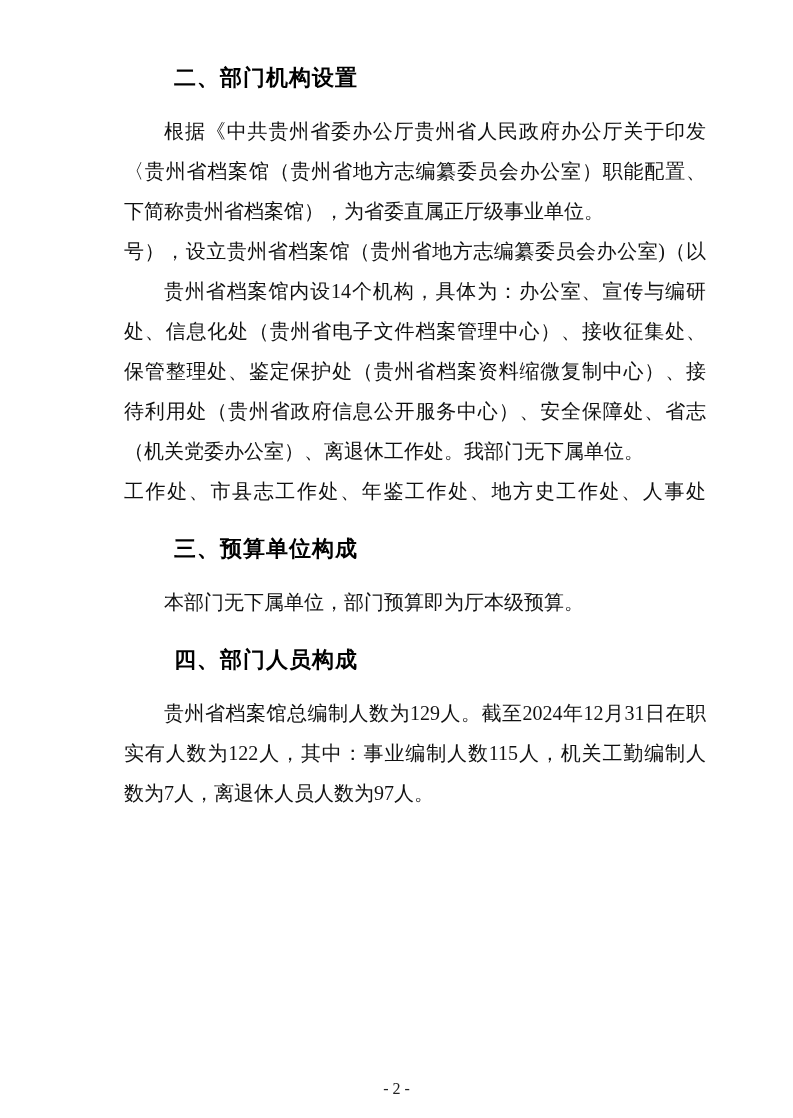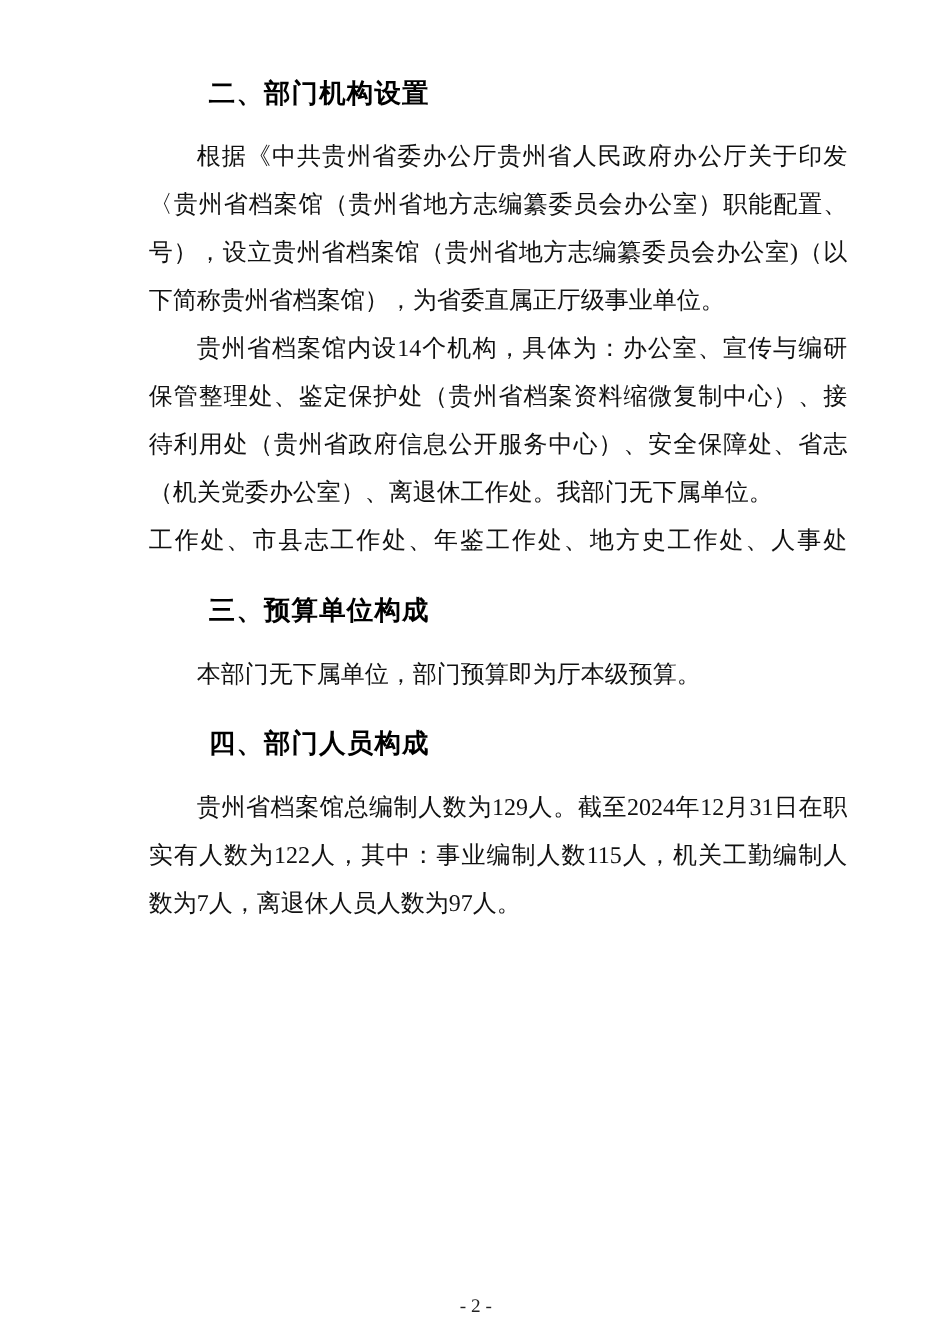--- a/index.html
+++ b/index.html
@@ -69,26 +69,27 @@
 <body>
 
 <div class="page">
   <div class="content">
 
     <h2 class="heading first">二、部门机构设置</h2>
 
     <div class="para">
       <div class="line indent">根据《中共贵州省委办公厅贵州省人民政府办公厅关于印发</div>
       <div class="line">〈贵州省档案馆（贵州省地方志编纂委员会办公室）职能配置、</div>
+      <div class="line last">下简称贵州省档案馆），为省委直属正厅级事业单位。</div>
       <div class="line">号），设立贵州省档案馆（贵州省地方志编纂委员会办公室)（以</div>
-      <div class="line last">下简称贵州省档案馆），为省委直属正厅级事业单位。</div>
     </div>
 
     <div class="para">
       <div class="line indent">贵州省档案馆内设14个机构，具体为：办公室、宣传与编研</div>
+      <div class="line">处、信息化处（贵州省电子文件档案管理中心）、接收征集处、</div>
       <div class="line">保管整理处、鉴定保护处（贵州省档案资料缩微复制中心）、接</div>
       <div class="line">待利用处（贵州省政府信息公开服务中心）、安全保障处、省志</div>
       <div class="line last">（机关党委办公室）、离退休工作处。我部门无下属单位。</div>
       <div class="line">工作处、市县志工作处、年鉴工作处、地方史工作处、人事处</div>
     </div>
 
     <h2 class="heading">三、预算单位构成</h2>
 
     <div class="para">
       <div class="line indent last">本部门无下属单位，部门预算即为厅本级预算。</div>

